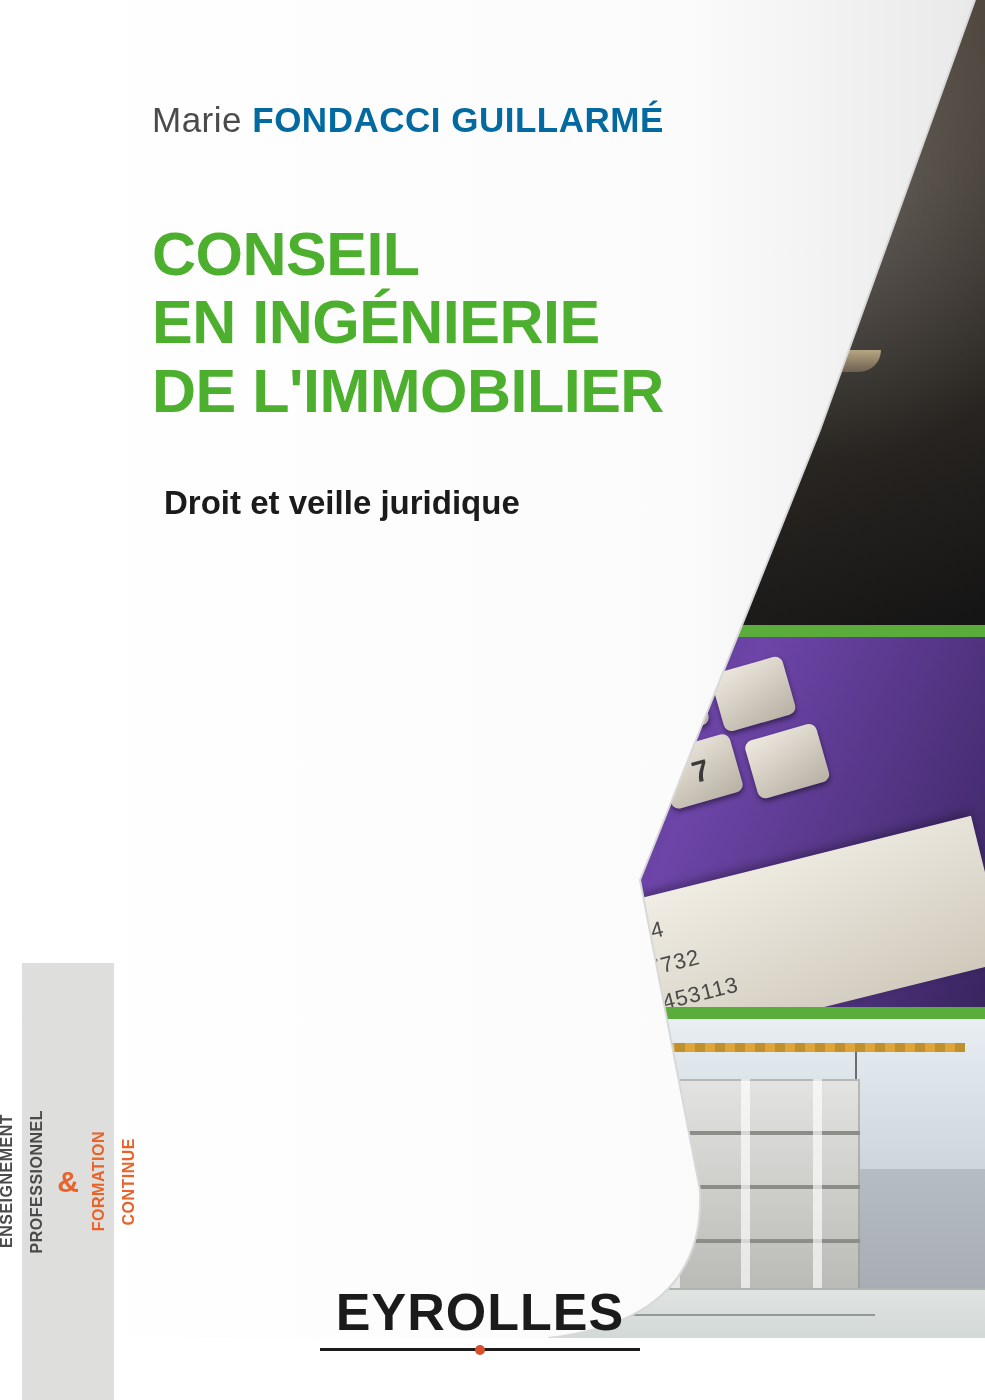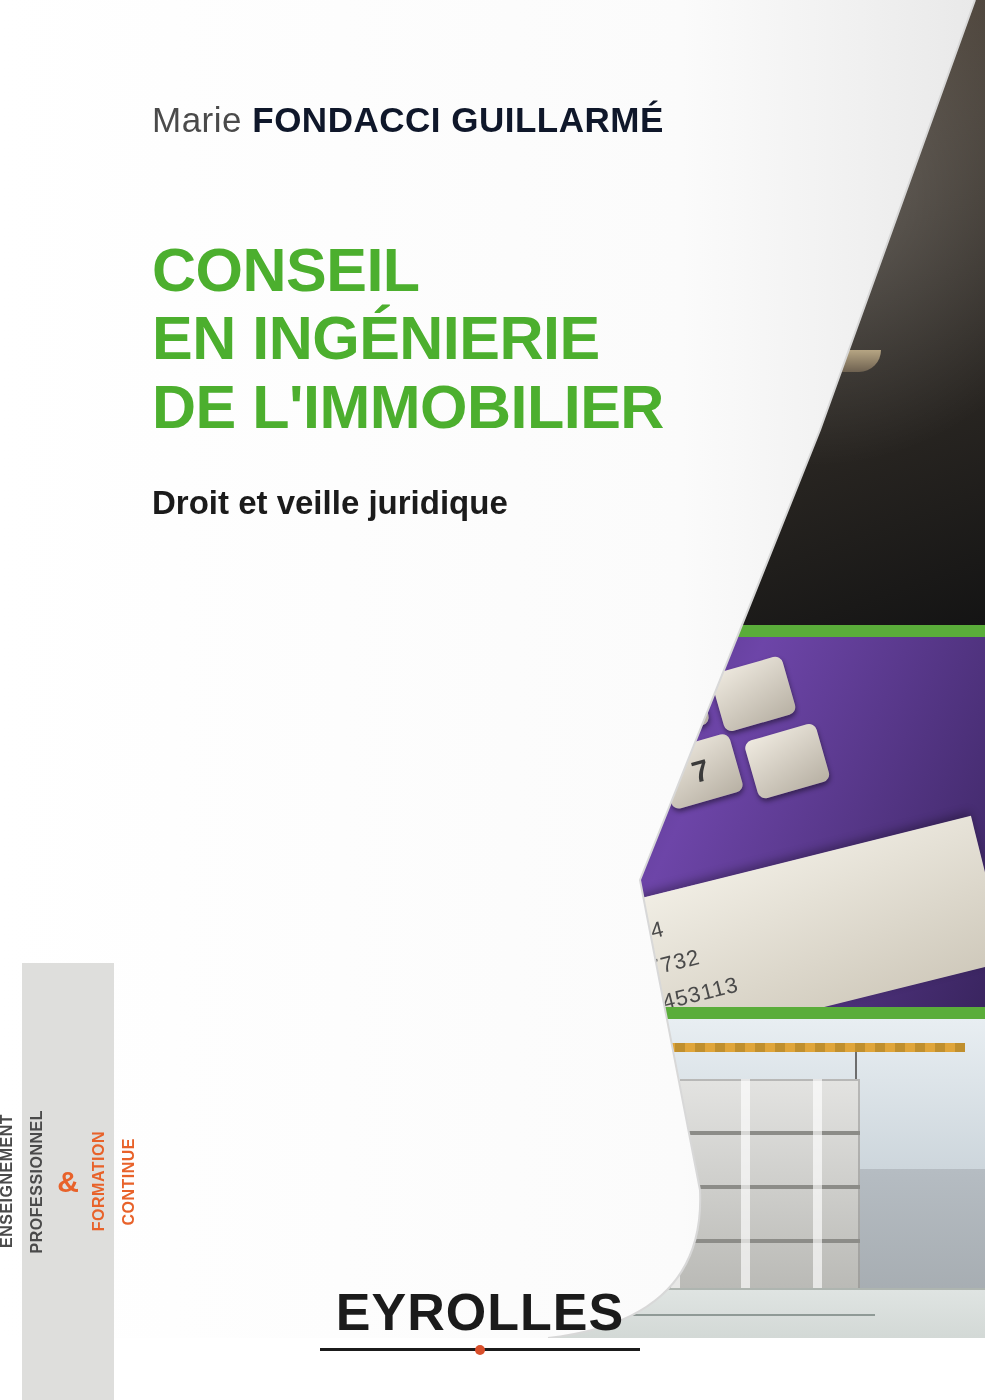--- a/index.html
+++ b/index.html
@@ -282,45 +282,45 @@
     font-size: 35px;
     color: #4a4a4a;
     letter-spacing: 0.5px;
     white-space: nowrap;
   }
   .author .first {
     font-weight: normal;
   }
   .author .last {
     font-weight: bold;
-    color: #0f172a;
+    color: #0369a1;
   }
   .title {
     position: absolute;
     left: 152px;
-    top: 236px;
+    top: 220px;
     width: 640px;
     color: #4caf2e;
     font-weight: bold;
     font-size: 61px;
     line-height: 1.12;
     letter-spacing: -0.5px;
   }
   .subtitle {
     position: absolute;
     left: 152px;
     top: 480px;
     width: 560px;
     color: #1b1b1b;
     font-weight: bold;
     font-size: 33px;
     line-height: 1.42;
   }
   .subtitle p {
-    margin: 0 0 14px 0;
+    margin: 0 0 14px 12px;
   }
 
   
   .publisher {
     position: absolute;
     left: 320px;
     top: 1282px;
     width: 320px;
     text-align: center;
   }

